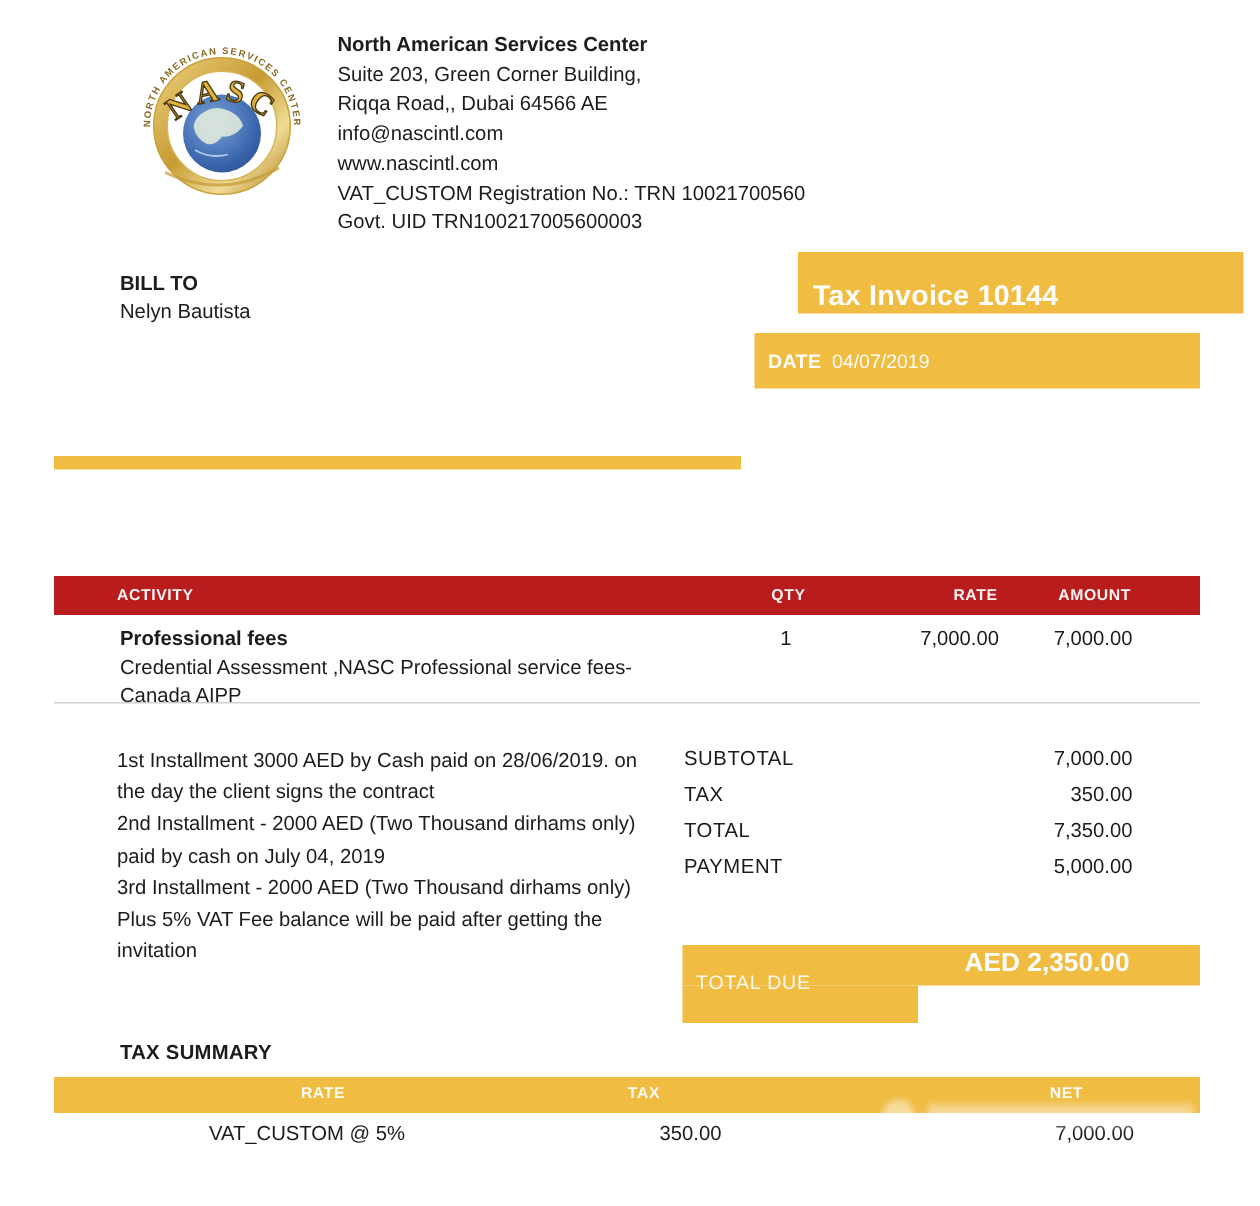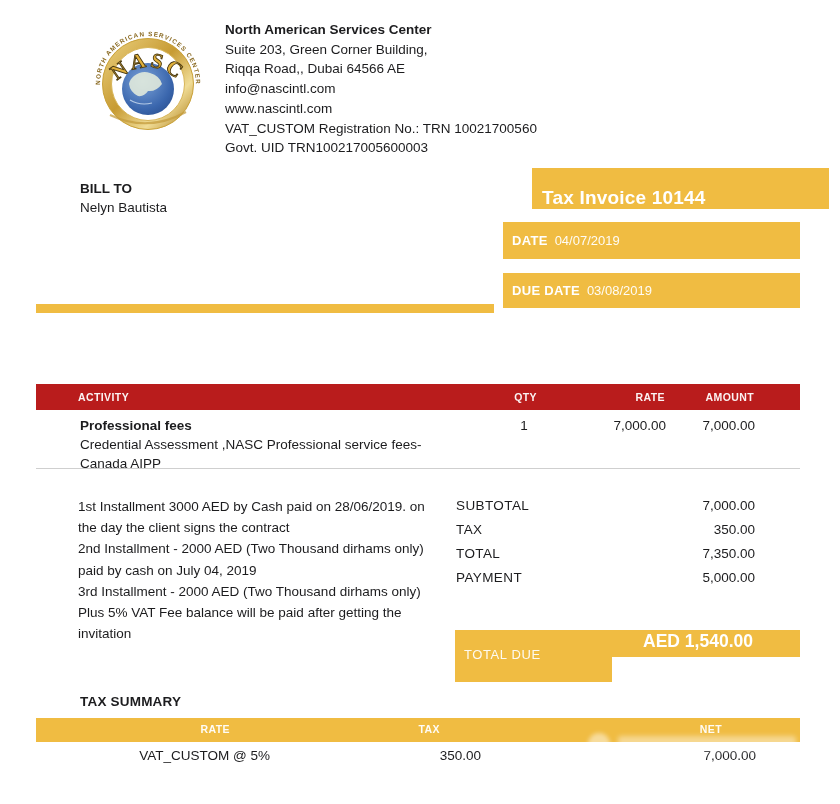--- a/index.html
+++ b/index.html
@@ -124,24 +124,20 @@
   <div class="abs billto-label">BILL TO</div>
   <div class="abs billto-name">Nelyn Bautista</div>
 
   <div class="abs ybox title-box">
     <span class="t">Tax Invoice 10144</span>
   </div>
   <div class="abs ybox date-box">
     <span class="lbl">DATE</span>
     <span class="val">04/07/2019</span>
   </div>
-  <div class="abs ybox due-box">
-    <span class="lbl">DUE DATE</span>
-    <span class="val">03/08/2019</span>
-  </div>
 
   <div class="abs left-rule"></div>
 
   <div class="abs items-head">
     <span class="h-activity">ACTIVITY</span>
     <span class="h-qty">QTY</span>
     <span class="h-rate">RATE</span>
     <span class="h-amount">AMOUNT</span>
   </div>
 
@@ -176,21 +172,21 @@
     <span class="s-label">TOTAL</span>
     <span class="s-value">7,350.00</span>
   </div>
   <div class="abs sumrow" style="top:570px;">
     <span class="s-label">PAYMENT</span>
     <span class="s-value">5,000.00</span>
   </div>
 
   <div class="abs due-strip"></div>
   <div class="abs due-ext"></div>
-  <div class="abs due-amount">AED 1,540.00</div>
+  <div class="abs due-amount">AED 2,350.00</div>
   <div class="abs due-label">TOTAL DUE</div>
 
   <div class="abs taxsum-title">TAX SUMMARY</div>
   <div class="abs taxsum-head">
     <span class="th-rate">RATE</span>
     <span class="th-tax">TAX</span>
     <span class="th-net">NET</span>
   </div>
   <div>
     <div class="abs taxrow-rate">VAT_CUSTOM @ 5%</div>

